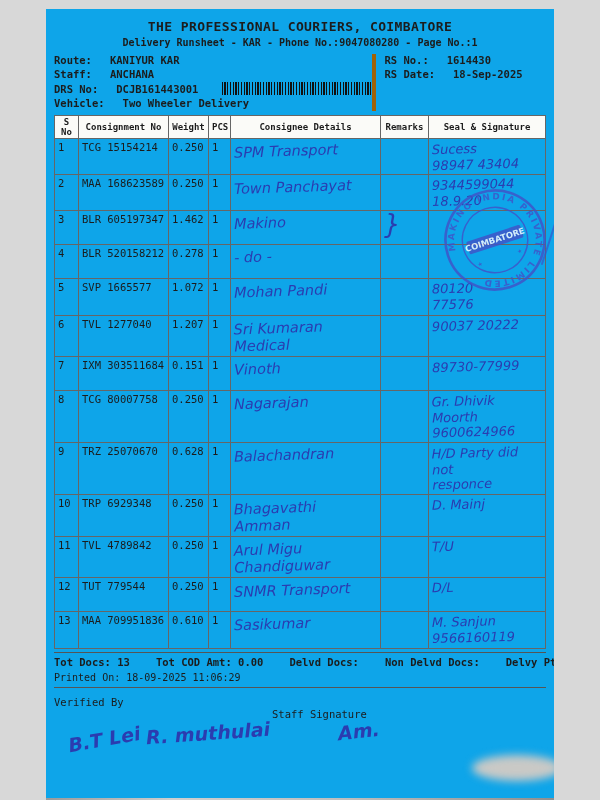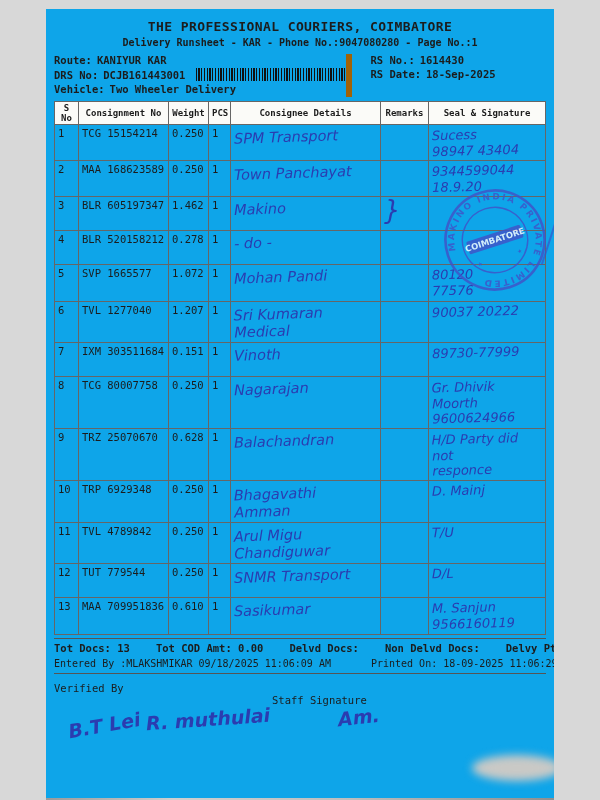--- a/index.html
+++ b/index.html
@@ -6,22 +6,22 @@
   html,body { background:#d8d8d8; }
   body { font-family:"DejaVu Sans Mono", monospace; }
   .page { position:relative; width:508px; height:800px; margin:9px auto;
           background:#0ea5e9; color:#1c1c1c; overflow:hidden; padding:8px 8px 0 8px; }
 
   .title    { text-align:center; font-weight:bold; font-size:13px; letter-spacing:.4px; margin-top:2px; }
   .subtitle { text-align:center; font-weight:bold; font-size:10px; margin-top:3px; }
 
   .info { display:flex; margin-top:6px; font-size:10.5px; font-weight:bold; }
   .info-left { flex:1; }
-  .info-right { width:235px; border-left:6px solid #a16207; padding-left:18px;text-align:center; }
-  .info-line { margin-bottom:2px; display:flex; align-items:center; gap:5px; white-space:nowrap; }
+  .info-right { width:235px; border-left:4px solid #a16207; padding-left:8px;text-align:center; }
+  .info-line { margin-bottom:2px; display:flex; align-items:center; gap:18px; white-space:nowrap; }
   .barcode { display:inline-block; width:150px; height:13px; margin-left:6px;
     background:repeating-linear-gradient(90deg,#111 0 1px,transparent 1px 2px,#111 2px 4px,transparent 4px 5px,#111 5px 6px,transparent 6px 8px,#111 8px 9px,transparent 9px 11px); }
 
   table { width:100%; border-collapse:collapse; table-layout:fixed; margin-top:4px; }
   th { border:1px solid #666; font-size:9px; text-align:center; padding:1px 3px; font-weight:bold; background:#fbfbf8; }
   td { border:1px solid #666; font-size:10.5px; vertical-align:top; padding:2px 3px; height:34px; overflow:hidden; }
 
   .hw { font-family:"DejaVu Sans", sans-serif; font-style:italic; color:#2b3cb0;
         white-space:pre-line; display:inline-block; line-height:1.2; }
   .hw-consignee { font-size:14.5px; transform:rotate(-2deg); margin-top:2px; }
@@ -56,20 +56,24 @@
 <div class="page">
 
   <div class="title">THE PROFESSIONAL COURIERS, COIMBATORE</div>
   <div class="subtitle">Delivery Runsheet - KAR - Phone No.:9047080280 - Page No.:1</div>
 
   <div class="info">
     <div class="info-left">
       <div class="info-line">
         <span>Route:</span>
         <span>KANIYUR KAR</span>
+      </div>
+      <div class="info-line">
+        <span>Staff:</span>
+        <span>ANCHANA</span>
       </div>
       <div class="info-line">
         <span>DRS No:</span>
         <span>DCJB161443001</span>
         <span class="barcode"></span>
       </div>
       <div class="info-line">
         <span>Vehicle:</span>
         <span>Two Wheeler Delivery</span>
       </div>
@@ -348,21 +352,20 @@
     <span>
       <span>Tot COD Amt:</span>
       <span>0.00</span>
     </span>
     <span>Delvd Docs:</span>
     <span>Non Delvd Docs:</span>
     <span>Delvy Pts:</span>
   </div>
 
   <div class="entered">
-    <span>Entered By :MLAKSHMIKAR 09/18/2025 11:06:09 AM</span>
     <span>Printed On: 18-09-2025 11:06:29</span>
   </div>
 
   <div class="sig-row">
     <span>Verified By</span>
     <span class="staff">Staff Signature</span>
   </div>
 
   <div class="sig-scribbles">
     <span class="hw sig sig1">B.T Lei</span>

